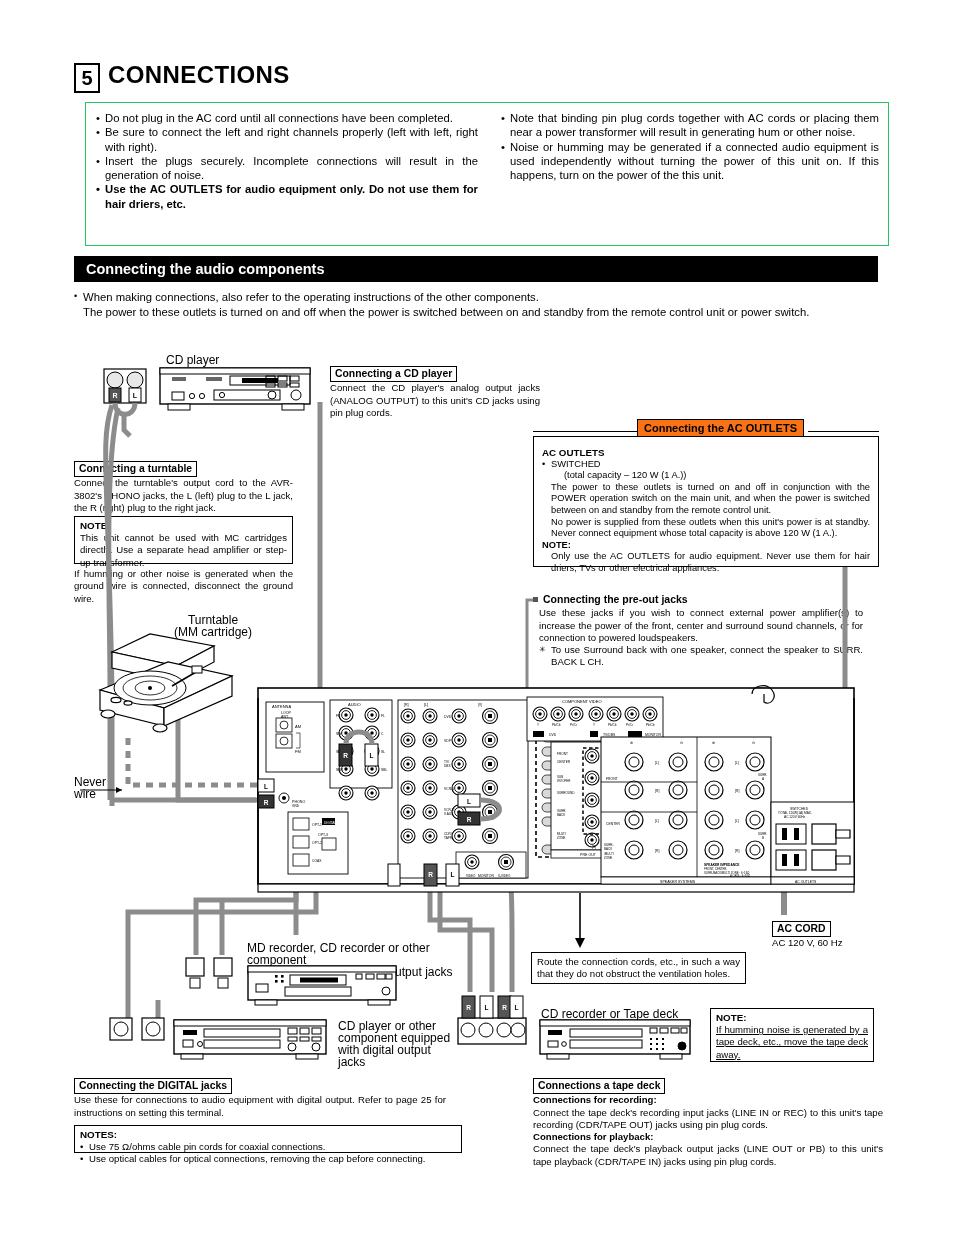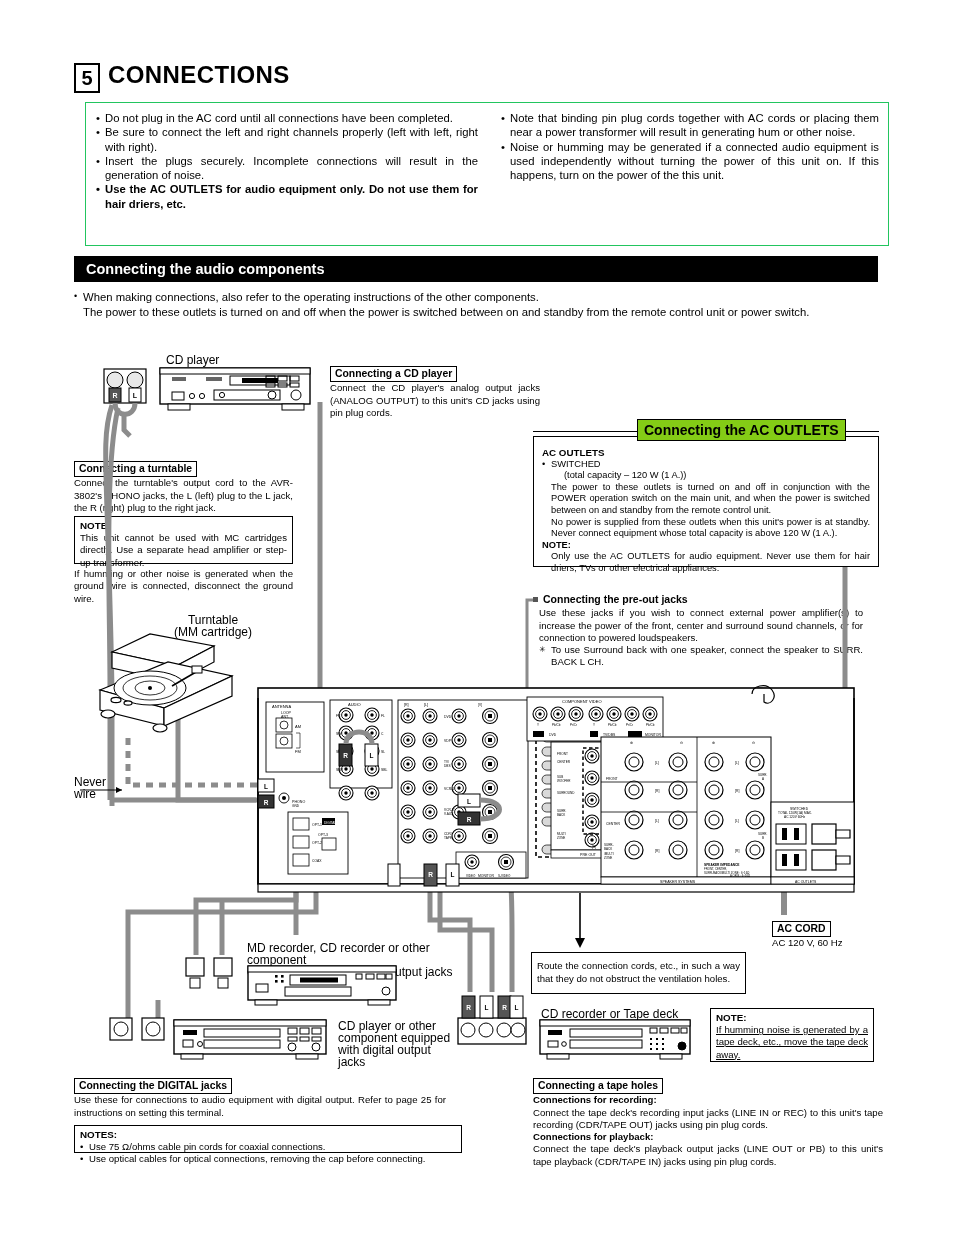--- a/index.html
+++ b/index.html
@@ -125,23 +125,23 @@
     border: 1.3px solid #000;
     box-sizing: border-box;
     font-size: 9.3px;
     line-height: 11.6px;
     padding: 10px 8px 4px 8px;
   }
   .acbox-title {
     position: absolute;
     left: 637px; top: 419px;
     border: 1.3px solid #000;
-    background: #84cc16;
+    background: #f97316;
     font-weight: bold;
-    font-size: 14px;
+    font-size: 11px;
     padding: 2px 6px;
     z-index: 5;
   }
   .acbox-rule {
     position: absolute;
     left: 533px; top: 431px;
     width: 346px; height: 0;
     border-top: 1.3px solid #000;
   }
   .acbox-rule.l { width: 104px; }
@@ -241,21 +241,21 @@
 
   <div class="tbox" style="left:533px; top:593px; width:330px;">
     <div class="sqhd">Connecting the pre-out jacks</div>
     <p style="padding-left:6px; margin-top:2px;">Use these jacks if you wish to connect external power amplifier(s) to increase the power of the front, center and surround sound channels, or for connection to powered loudspeakers.</p>
     <div style="padding-left:18px; position:relative; margin-top:0px; text-align:justify;">
       <span style="position:absolute; left:6px; top:0; font-size:8px;">✳</span>
       <span>To use Surround back with one speaker, connect the speaker to SURR. BACK L CH.</span>
     </div>
   </div>
 
-  <div class="notebox" style="position:absolute; left:531px; top:952px; width:215px; height:42px; display:flex; align-items:center;">
+  <div class="notebox" style="position:absolute; left:531px; top:952px; width:215px; height:32px; display:flex; align-items:flex-start;">
     <span style="text-align:justify;">Route the connection cords, etc., in such a way that they do not obstruct the ventilation holes.</span>
   </div>
 
   <div class="tbox" style="left:772px; top:921px; width:120px;">
     <div class="hd">AC CORD</div>
     <p>AC 120 V, 60 Hz</p>
   </div>
 
   <div class="lbl" style="left:158px; top:614px; text-align:center; width:110px;">
     <span>Turntable</span><br>
@@ -286,21 +286,21 @@
     <div class="hd">Connecting the DIGITAL jacks</div>
     <p>Use these for connections to audio equipment with digital output. Refer to page 25 for instructions on setting this terminal.</p>
   </div>
   <div class="notebox" style="position:absolute; left:74px; top:1125px; width:388px; height:28px;">
     <b>NOTES:</b>
     <div class="bul">Use 75 Ω/ohms cable pin cords for coaxial connections.</div>
     <div class="bul">Use optical cables for optical connections, removing the cap before connecting.</div>
   </div>
 
   <div class="tbox" style="left:533px; top:1078px; width:350px;">
-    <div class="hd">Connecting a tape holes</div>
+    <div class="hd">Connections a tape deck</div>
     <div style="font-weight:bold;">Connections for recording:</div>
     <p>Connect the tape deck's recording input jacks (LINE IN or REC) to this unit's tape recording (CDR/TAPE OUT) jacks using pin plug cords.</p>
     <div style="font-weight:bold;">Connections for playback:</div>
     <p>Connect the tape deck's playback output jacks (LINE OUT or PB) to this unit's tape playback (CDR/TAPE IN) jacks using pin plug cords.</p>
   </div>
 
   <svg class="diagram" viewBox="0 0 954 1237">
     <defs>
       <g id="rca-jack">
         <circle r="7" fill="#fff" stroke="#000" stroke-width="1.1"></circle>

